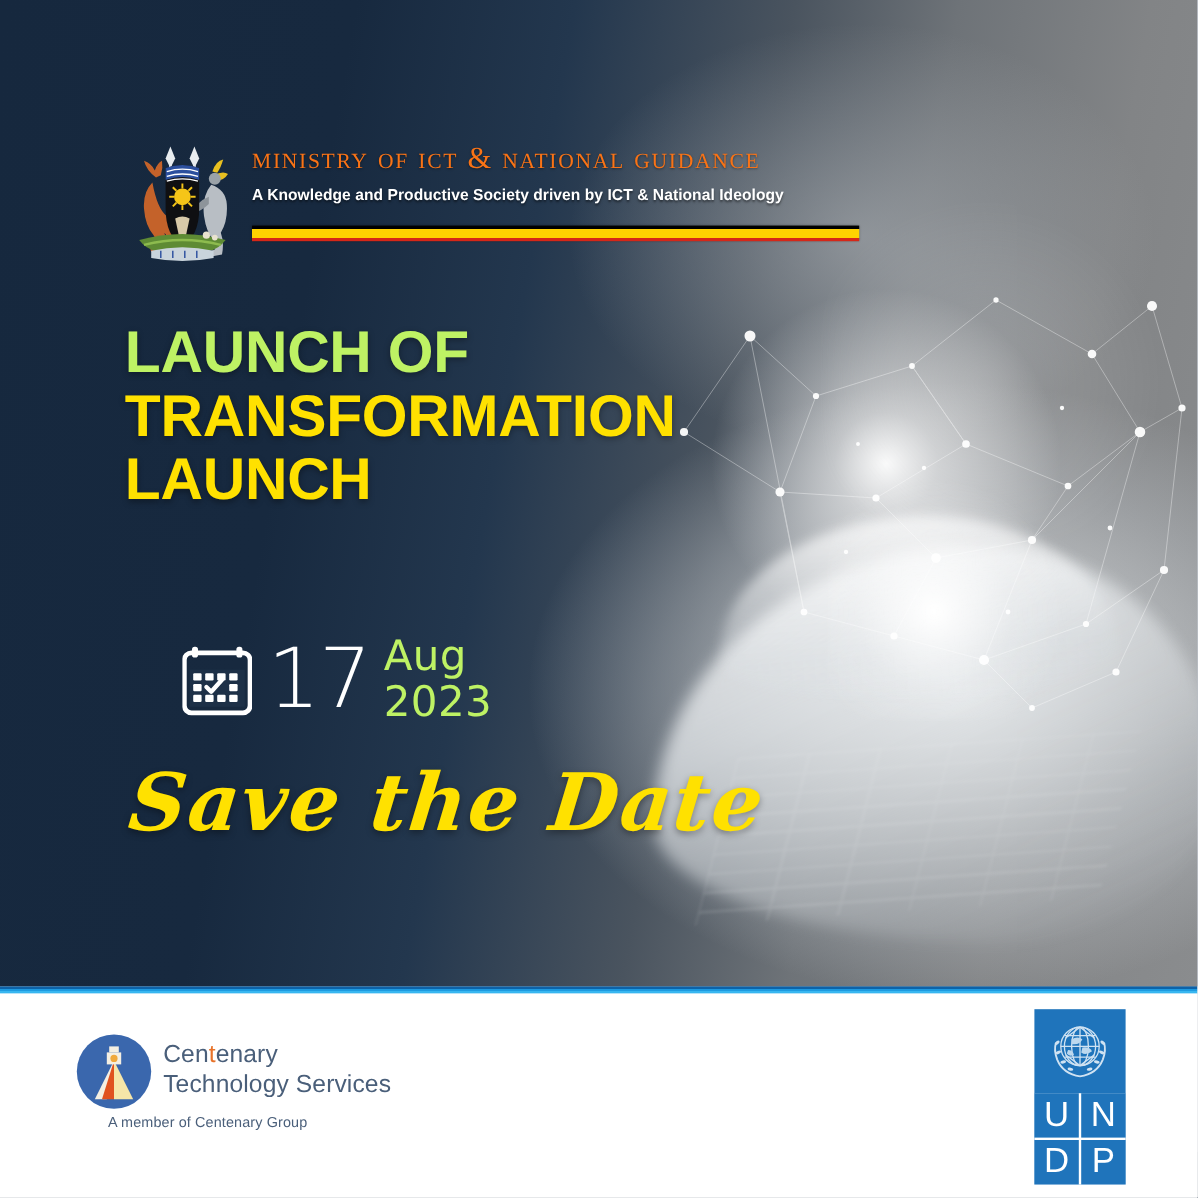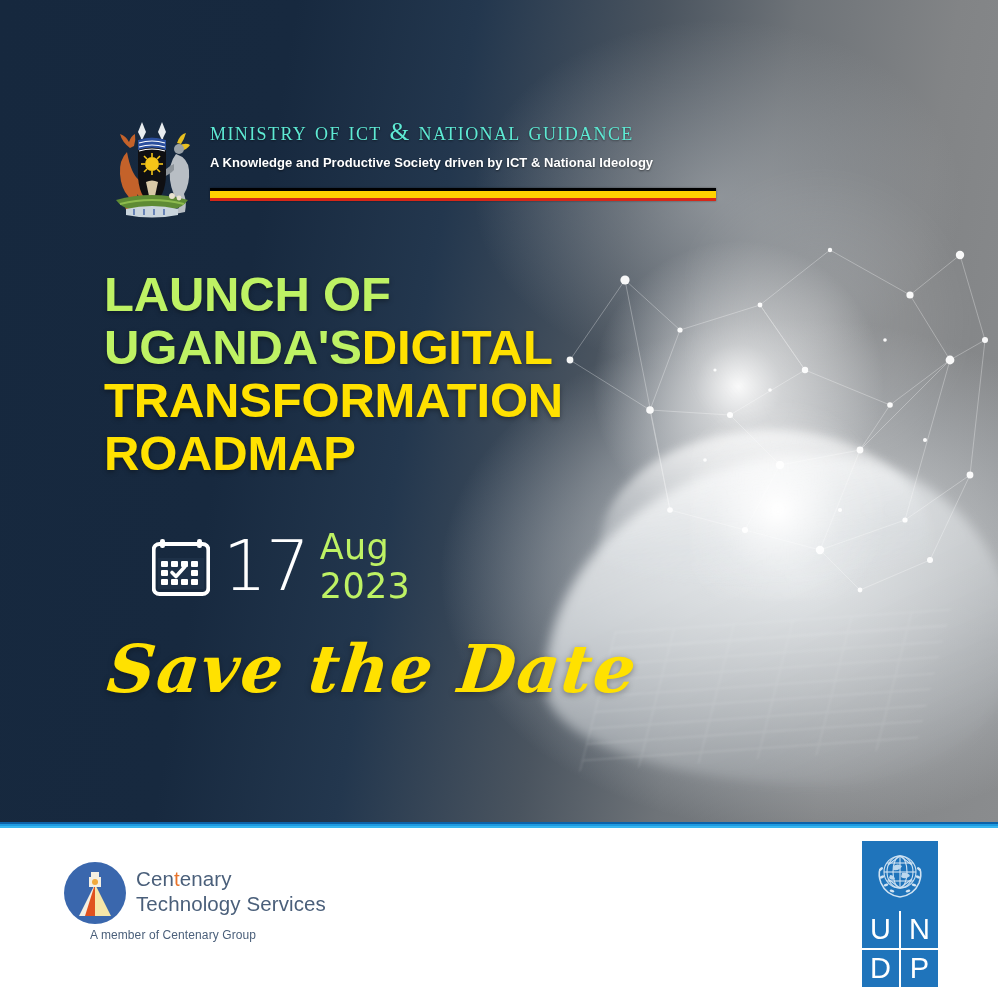--- a/index.html
+++ b/index.html
@@ -40,21 +40,21 @@
      background:radial-gradient(circle at 40% 55%,rgba(255,255,255,1) 0%,rgba(255,255,255,.72) 12%,rgba(255,255,255,.18) 38%,rgba(255,255,255,0) 66%);
      filter:blur(2px);}
   .net{position:absolute;left:530px;top:210px;width:470px;height:400px;opacity:.95;}
 
   
   .ministry{position:absolute;left:100px;top:112px;width:640px;height:108px;}
   .coa{position:absolute;left:0;top:0;width:104px;height:108px;}
   .ministry-txt{position:absolute;left:110px;top:6px;width:520px;}
   .ministry-title{
     font-family:"Liberation Serif","DejaVu Serif",serif;
-    font-size:25.5px;letter-spacing:1.4px;color:#5eead4;white-space:nowrap;
+    font-size:25.5px;letter-spacing:1.4px;color:#f97316;white-space:nowrap;
     font-variant:small-caps;text-transform:lowercase;
     text-shadow:0 1px 2px rgba(0,0,0,.45);line-height:1.1;
   }
   .ministry-sub{
     margin-top:9px;font-size:13.2px;font-weight:bold;color:#ffffff;
     letter-spacing:.05px;white-space:nowrap;text-shadow:0 1px 2px rgba(0,0,0,.5);
     transform:scaleX(.985);transform-origin:left;
   }
   .flagbar{position:absolute;left:110px;top:76px;width:506px;height:13px;
     background:linear-gradient(to bottom,#000 0 3px,#ffd200 3px 10px,#d62718 10px 13px);
@@ -222,23 +222,22 @@
 
       <div class="ministry-txt">
         <div class="ministry-title">Ministry of ICT &amp; National Guidance</div>
         <div class="ministry-sub">A Knowledge and Productive Society driven by ICT &amp; National Ideology</div>
       </div>
       <div class="flagbar"></div>
     </div>
 
     <div class="headline">
       <span class="l w">LAUNCH OF</span>
-      <span class="l"><span class="w">UGANDA'S</span><span class="y">DIGITAL</span></span>
       <span class="l y">TRANSFORMATION</span>
-      <span class="l y">ROADMAP</span>
+      <span class="l y">LAUNCH</span>
     </div>
 
     <div class="datewrap">
       <svg class="cal" viewBox="0 0 58 60">
         <rect x="8" y="2" width="5" height="9" rx="2.2" fill="#ffffff"></rect>
         <rect x="45" y="2" width="5" height="9" rx="2.2" fill="#ffffff"></rect>
         <rect x="1.6" y="7" width="54.8" height="50" rx="6" fill="none" stroke="#ffffff" stroke-width="4"></rect>
         <rect x="6" y="21" width="46" height="31" fill="#1d3047"></rect>
         <g fill="#ffffff">
           <rect x="9" y="24" width="7" height="6" rx="1"></rect>

